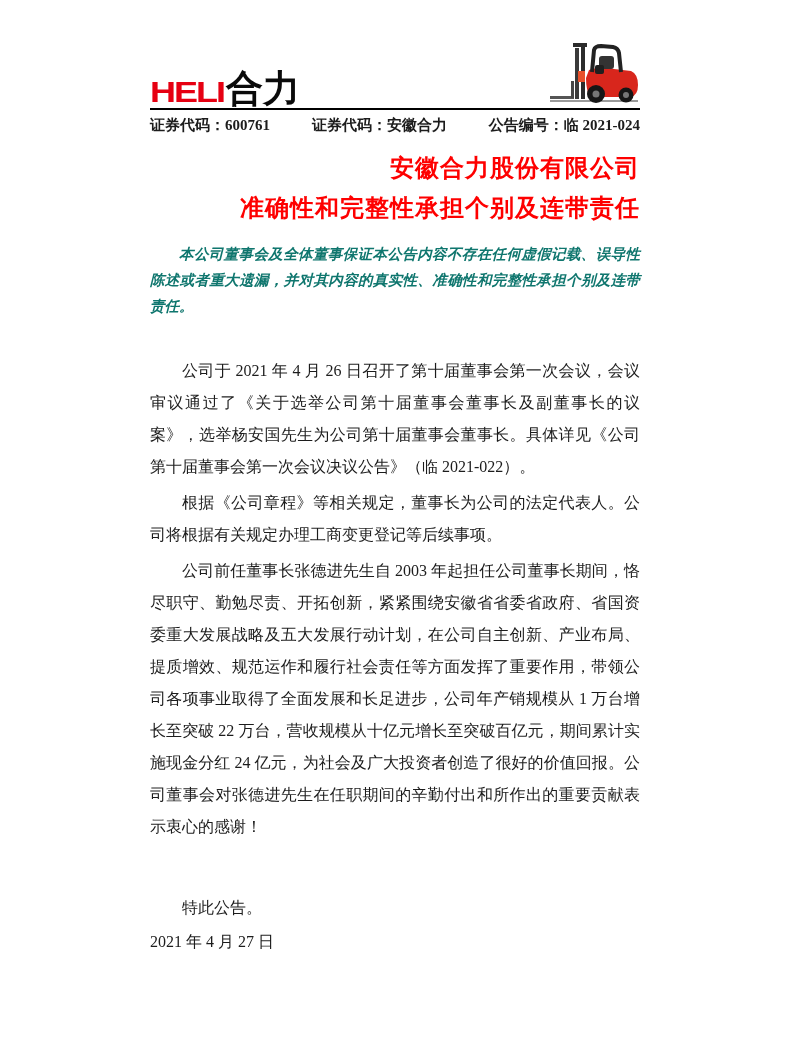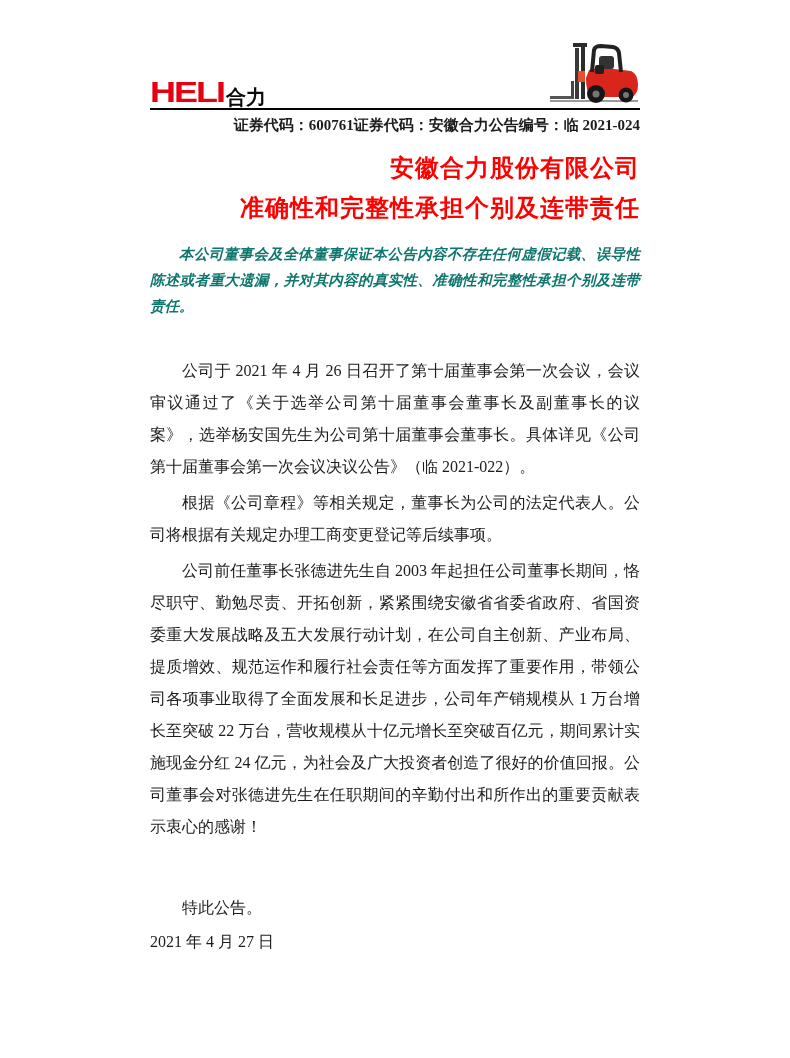--- a/index.html
+++ b/index.html
@@ -30,29 +30,29 @@
     font-weight: bold;
     font-size: 36px;
     letter-spacing: -2px;
     color: #e60012;
     transform: scaleY(0.82);
     transform-origin: bottom left;
   }
   .logo-cn {
     font-family: "Liberation Sans", "DejaVu Sans", sans-serif;
     font-weight: bold;
-    font-size: 20px;
+    font-size: 37px;
     color: #0a0a0a;
     margin-left: 2px;
   }
   .forklift-wrap { flex: 0 0 auto; margin-bottom: 1px; }
 
   .info-row {
     display: flex;
-    justify-content: flex-end;
+    justify-content: space-between;
     margin-top: 6px;
     font-weight: bold;
     font-size: 15px;
     white-space: nowrap;
   }
 
   
   .doc-title {
     text-align: right;
     font-family: "Liberation Sans", "DejaVu Sans", sans-serif;

